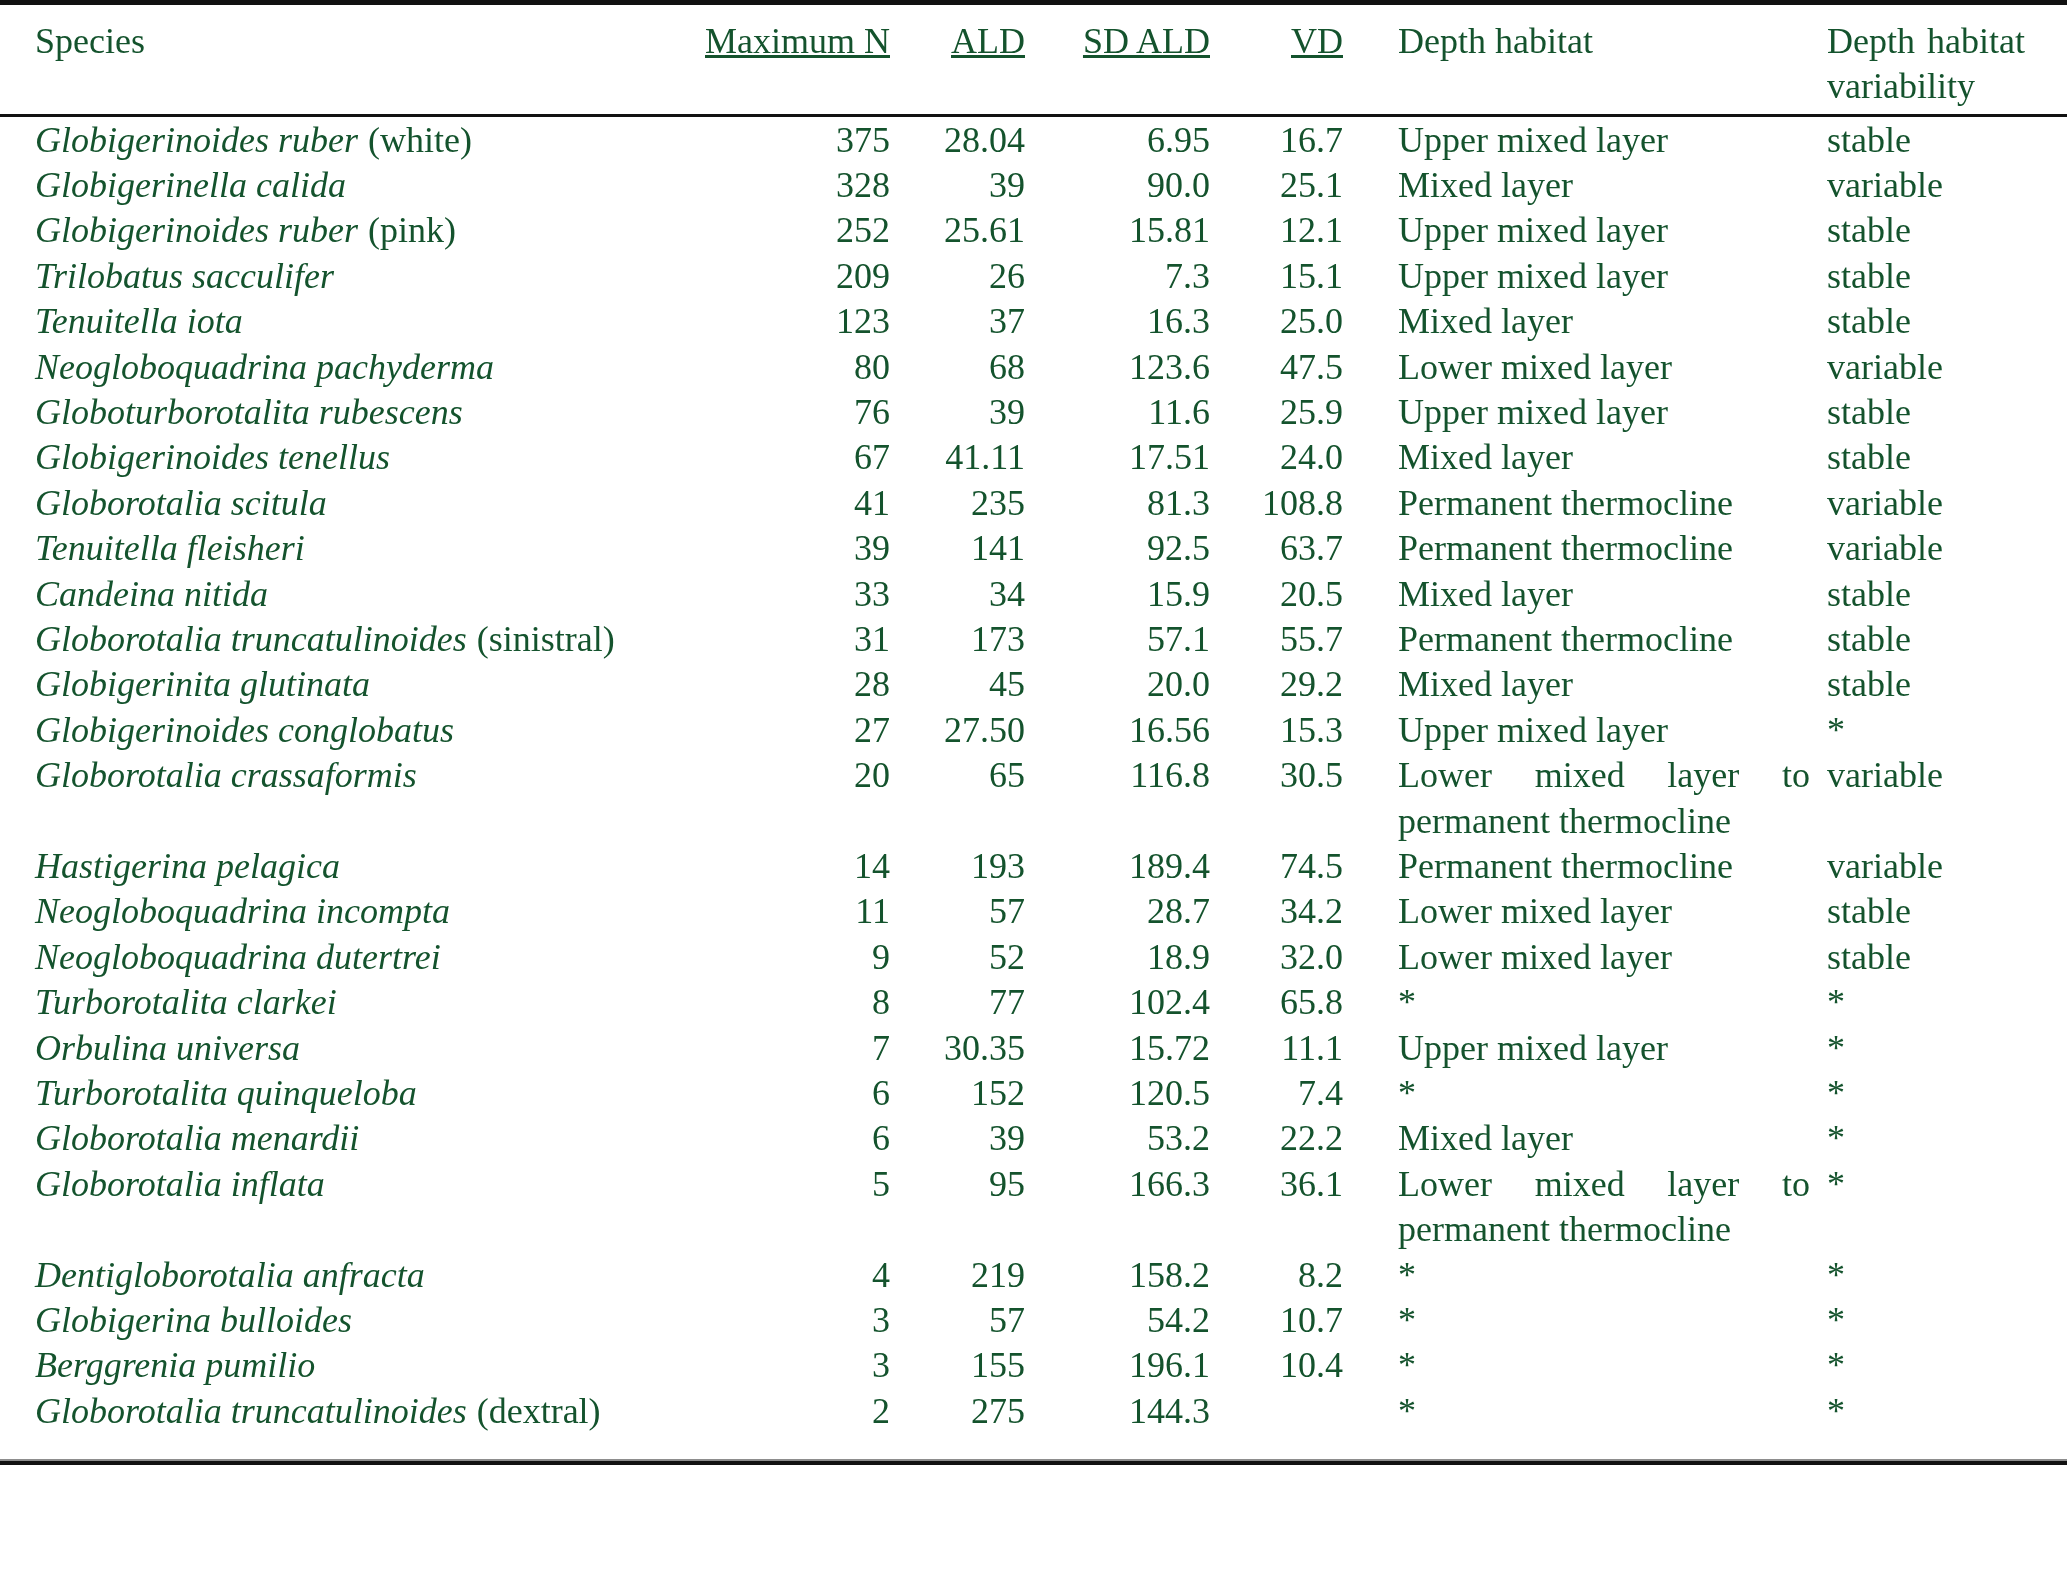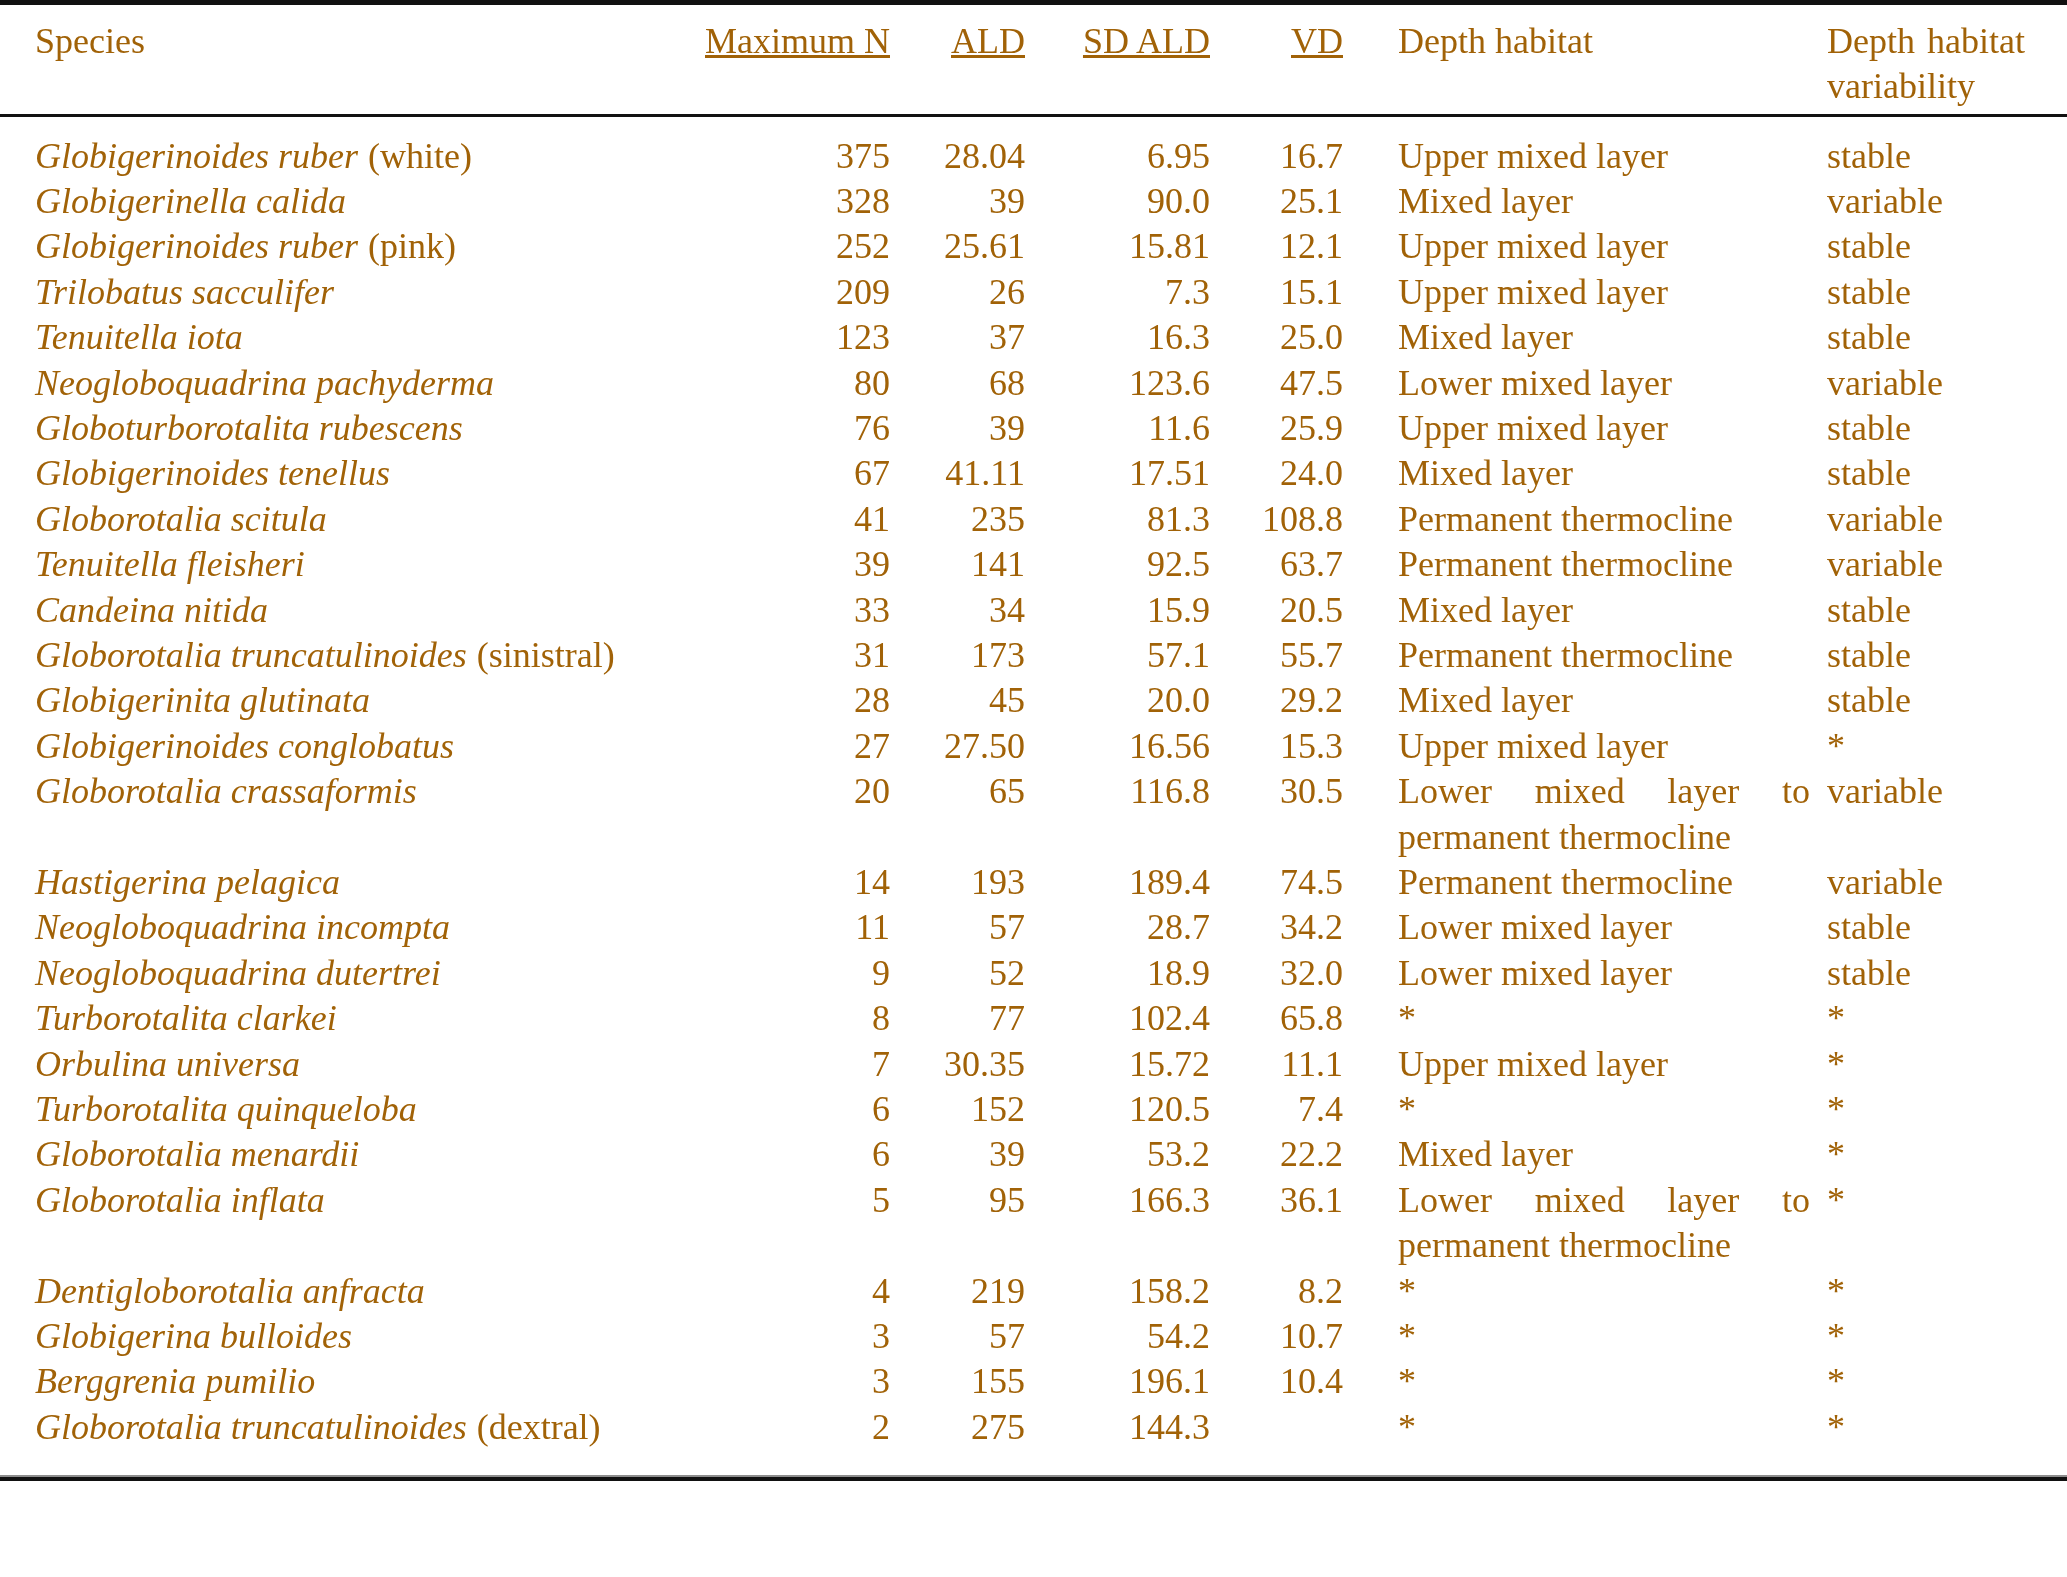--- a/index.html
+++ b/index.html
@@ -3,21 +3,21 @@
 <meta charset="utf-8">
 <style>
   html, body { margin: 0; padding: 0; background: #ffffff; }
   .page {
     position: relative;
     width: 2067px;
     height: 1577px;
     background: #ffffff;
     overflow: hidden;
     font-family: "Liberation Serif", "DejaVu Serif", serif;
-    color: #a16207;
+    color: #14532d;
   }
   .top-rule {
     height: 5px;
     background: #111111;
   }
   table.data-table {
     width: 2067px;
     border-collapse: collapse;
     table-layout: fixed;
     font-size: 36px;
@@ -45,21 +45,21 @@
   }
   thead th.num { text-align: right; text-decoration: underline; }
   th.h-species { padding-left: 35px; }
   th.h-habitat { padding-left: 55px; }
   th.h-variability {
     padding-left: 17px;
     padding-right: 42px;
     text-align: justify;
   }
   tbody td { line-height: 45.4px; }
-  tbody tr:first-child td { padding-top: 17px; }
+  tbody tr:first-child td { padding-top: 1px; }
 
   td.cell-species {
     padding-left: 35px;
     white-space: nowrap;
     overflow: visible;
   }
   td.cell-species .species-name { font-style: italic; }
   td.cell-species .species-qualifier { font-style: normal; margin-left: 10px; }
   td.cell-max_n, td.cell-ald, td.cell-sd_ald, td.cell-vd {
     text-align: right;

